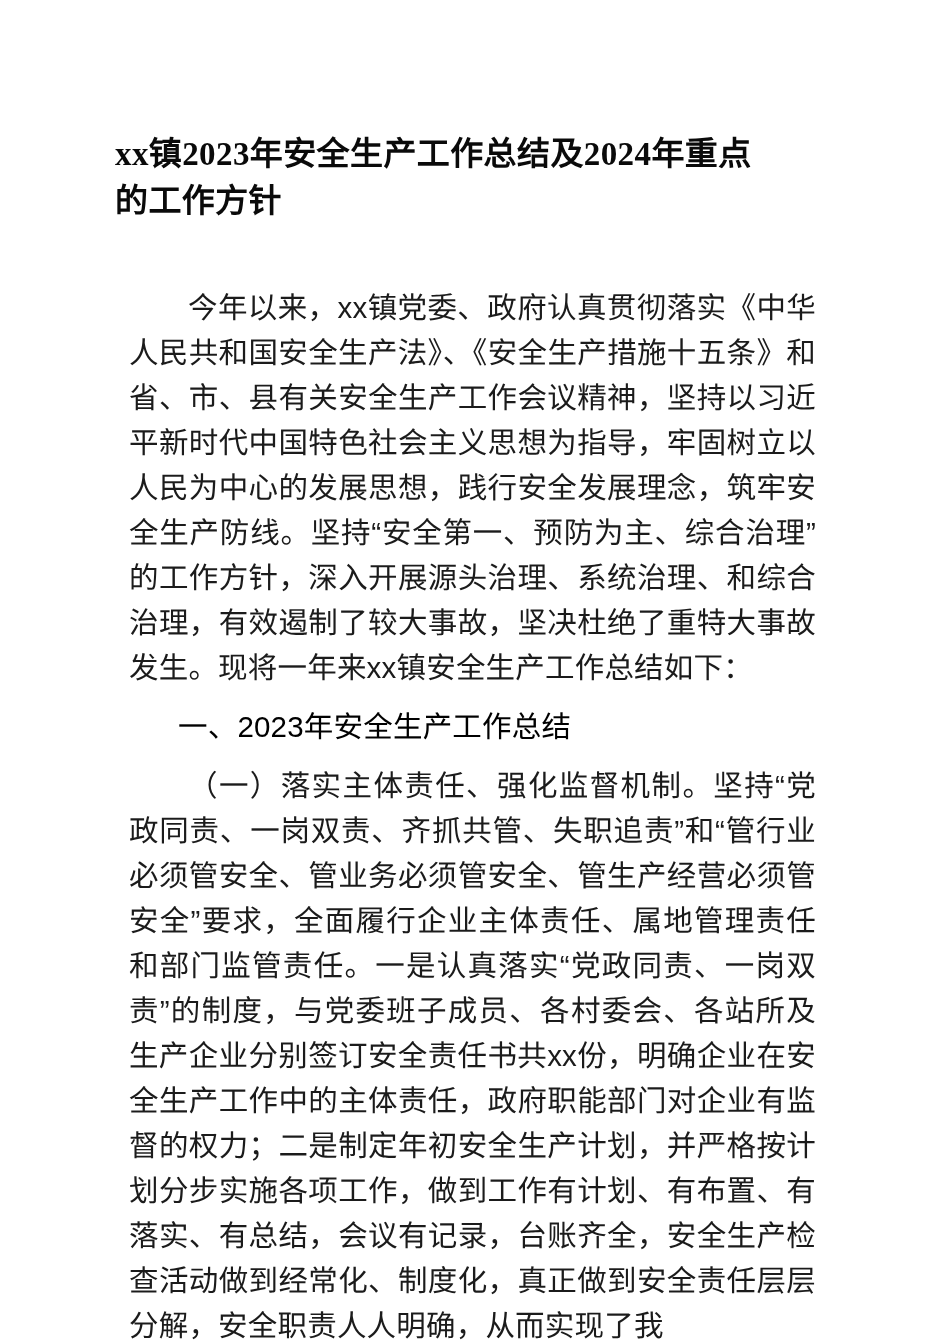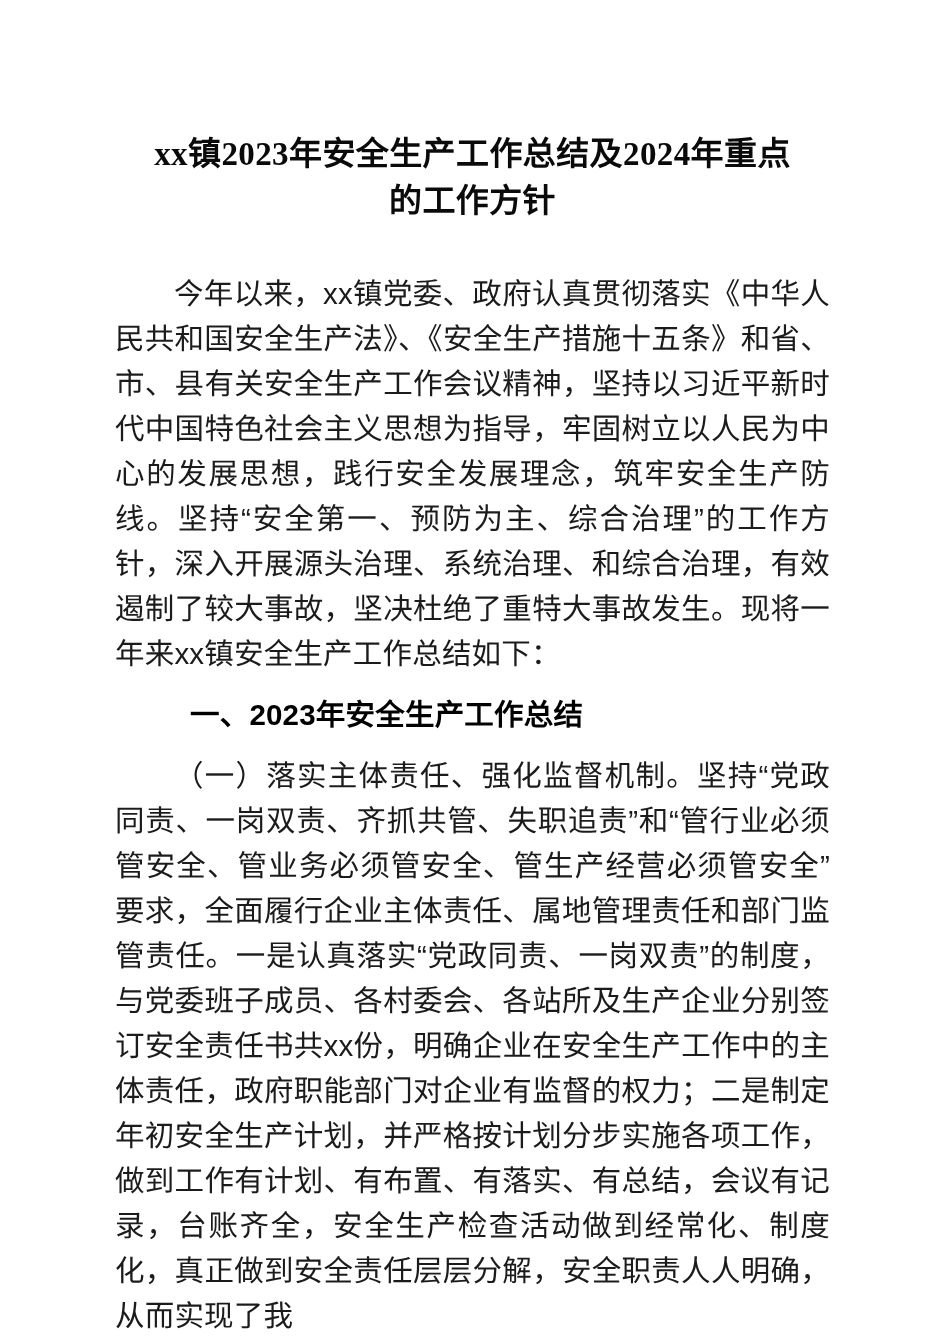--- a/index.html
+++ b/index.html
@@ -23,50 +23,50 @@
   }
   .content {
     position: absolute;
     left: 115px;
     top: 0;
     width: 715px;
   }
   .doc-title {
     margin: 0;
     padding: 0;
-    text-align: center;
+    text-align: left;
     font-family: "Liberation Serif", "DejaVu Serif", serif;
     font-weight: bold;
     font-size: 33px;
     line-height: 47px;
     letter-spacing: 0.4px;
     color: #0a0a0a;
     padding-top: 131px;
   }
   .title-gap {
     height: 46px;
   }
   .body-para {
-    margin: 0;
+    margin: 14px;
     padding: 0;
     font-family: "Liberation Sans", "DejaVu Sans", sans-serif;
     font-size: 29.5px;
     line-height: 45px;
     text-align: justify;
     text-justify: inter-character;
     text-indent: 59px;
     color: #1b1b1b;
     letter-spacing: 0.2px;
     word-break: break-all;
   }
   .section-heading {
-    margin: 16px;
+    margin: 4px;
     padding: 0;
     font-family: "Liberation Sans", "DejaVu Sans", sans-serif;
-    font-weight: bold;
+    font-weight: normal;
     font-size: 29.5px;
     line-height: 45px;
     text-indent: 59px;
     color: #000000;
     letter-spacing: 0.2px;
   }
 </style>
 </head>
 <body>
 

